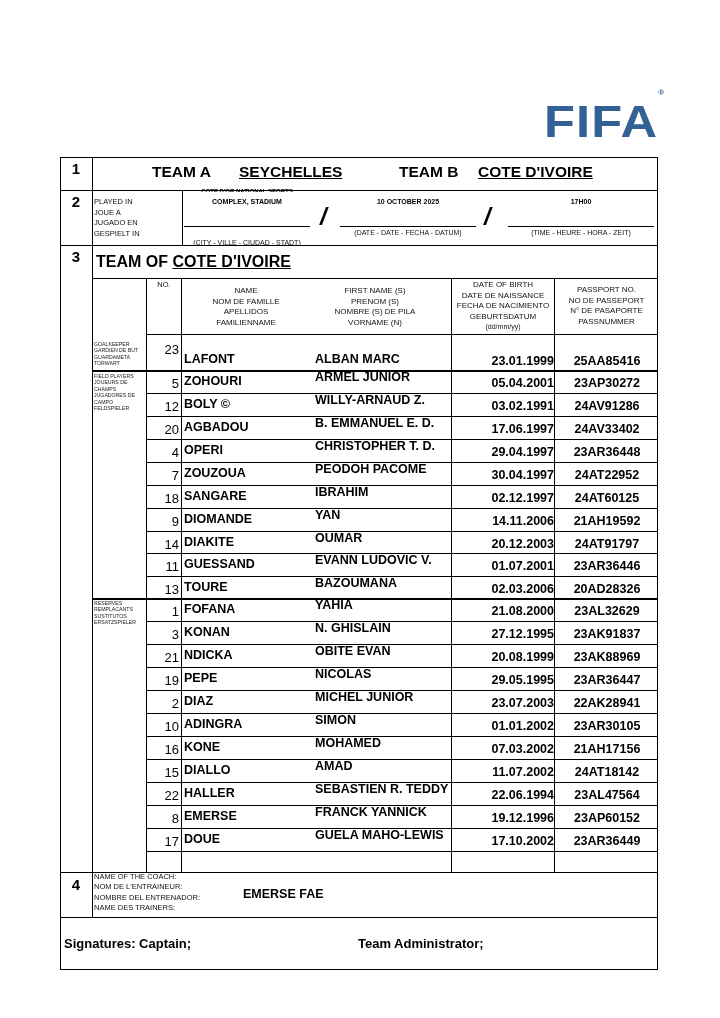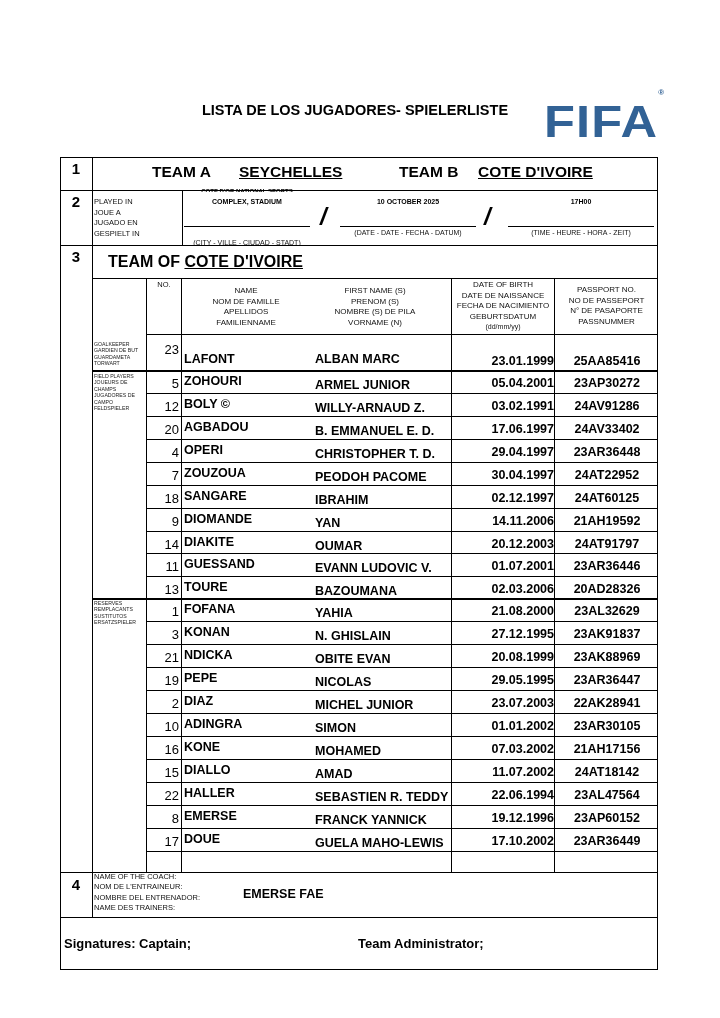--- a/index.html
+++ b/index.html
@@ -29,33 +29,32 @@
   .venue-line { position: absolute; border-top: 1px solid #000; }
   .caption { position: absolute; font-size: 7px; color: #111; text-align: center; white-space: nowrap; }
   .val { position: absolute; font-size: 7px; font-weight: bold; text-align: center; white-space: nowrap; }
   .slash { position: absolute; font-size: 24px; font-weight: bold; font-style: italic; }
 
   .hdr { position: absolute; font-size: 8px; line-height: 10.5px; text-align: center; color: #111; }
 
   .row { position: absolute; left: 146px; width: 512px; height: 22px; }
   .row .no { position: absolute; left: 0; width: 33px; text-align: right; font-size: 13px; top: 6px; }
   .row .ln { position: absolute; left: 38px; font-weight: bold; font-size: 12.5px; top: 4px; white-space: nowrap; }
-  .row .fn { position: absolute; left: 169px; font-weight: bold; font-size: 12.5px; top: 8px; white-space: nowrap; }
+  .row .fn { position: absolute; left: 169px; font-weight: bold; font-size: 12.5px; top: 0; white-space: nowrap; }
   .row .dob { position: absolute; left: 306px; width: 102px; text-align: right; font-weight: bold; font-size: 12.5px; top: 6px; }
   .row .pp { position: absolute; left: 410px; width: 102px; text-align: center; font-weight: bold; font-size: 12.5px; top: 6px; }
 
   .coach-lbl { position: absolute; left: 94px; top: 872px; font-size: 7.5px; line-height: 10.3px; color: #111; }
   .coach-val { position: absolute; left: 236px; top: 887px; font-weight: bold; font-size: 12.5px; padding-left: 7px; }
   .sig { position: absolute; top: 936px; font-weight: bold; font-size: 13px; }
 </style>
 </head>
 <body>
 
 <div class="abs title">
-  <div>LISTA DE LOS JUGADORES- SPIELERLISTE</div>
 </div>
 <div class="abs fifa"><span>FIFA</span><sup>®</sup></div>
 
 <div class="abs frame"></div>
 
 <div class="hline" style="left:60px; top:190px; width:598px;"></div>
 <div class="hline" style="left:60px; top:245px; width:598px;"></div>
 <div class="hline" style="left:92px; top:278px; width:566px;"></div>
 <div class="hline" style="left:60px; top:872px; width:598px;"></div>
 <div class="hline" style="left:60px; top:917px; width:598px;"></div>
@@ -93,21 +92,21 @@
 
 <div class="val" style="left:340px; top:198px; width:136px;">10 OCTOBER 2025</div>
 <div class="venue-line" style="left:340px; top:226px; width:136px;"></div>
 <div class="caption" style="left:340px; top:229px; width:136px;">(DATE - DATE - FECHA - DATUM)</div>
 <div class="slash" style="left:484px; top:203px;">/</div>
 
 <div class="val" style="left:508px; top:198px; width:146px;">17H00</div>
 <div class="venue-line" style="left:508px; top:226px; width:146px;"></div>
 <div class="caption" style="left:508px; top:229px; width:146px;">(TIME - HEURE - HORA - ZEIT)</div>
 
-<div class="abs" style="left:96px; top:253px; font-weight:bold; font-size:16px;margin-left:12px;">
+<div class="abs" style="left:96px; top:253px; font-weight:bold; font-size:16px;">
   <span>TEAM OF</span>
   <span class="u">COTE D'IVOIRE</span>
 </div>
 
 <div class="hdr" style="left:148px; top:280px; width:32px; font-size:7.5px;">NO.</div>
 <div class="hdr" style="left:186px; top:286px; width:120px;">
   <div>NAME</div>
   <div>NOM DE FAMILLE</div>
   <div>APELLIDOS</div>
   <div>FAMILIENNAME</div>

